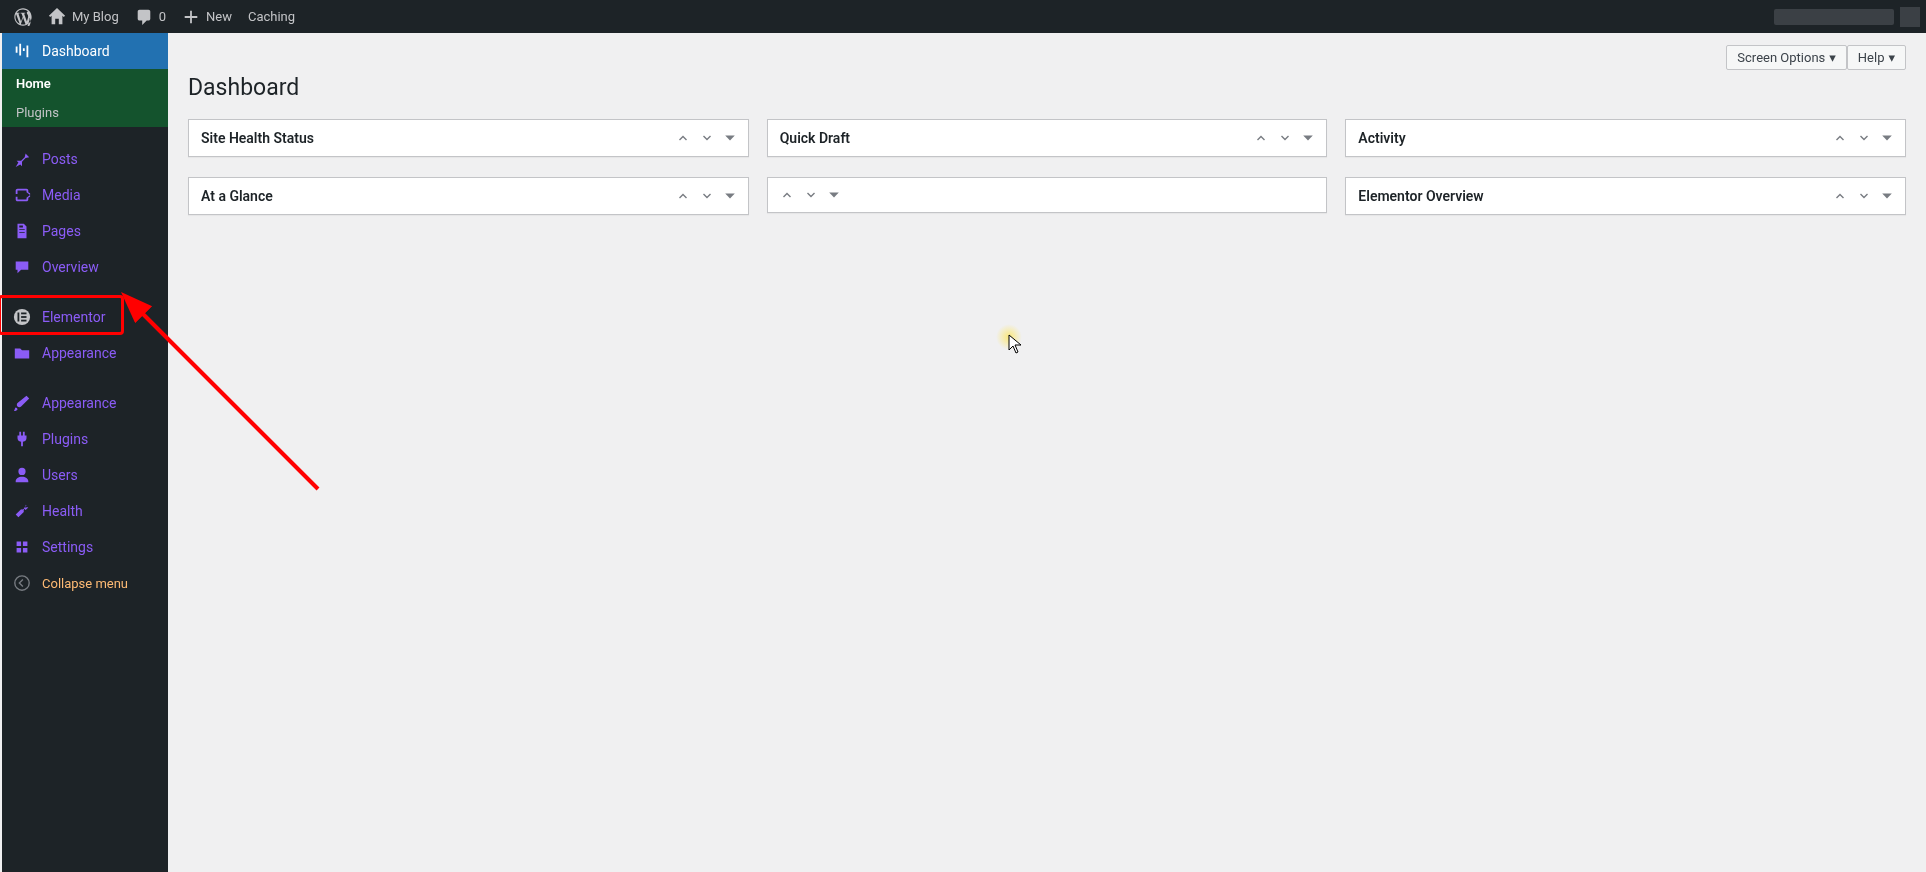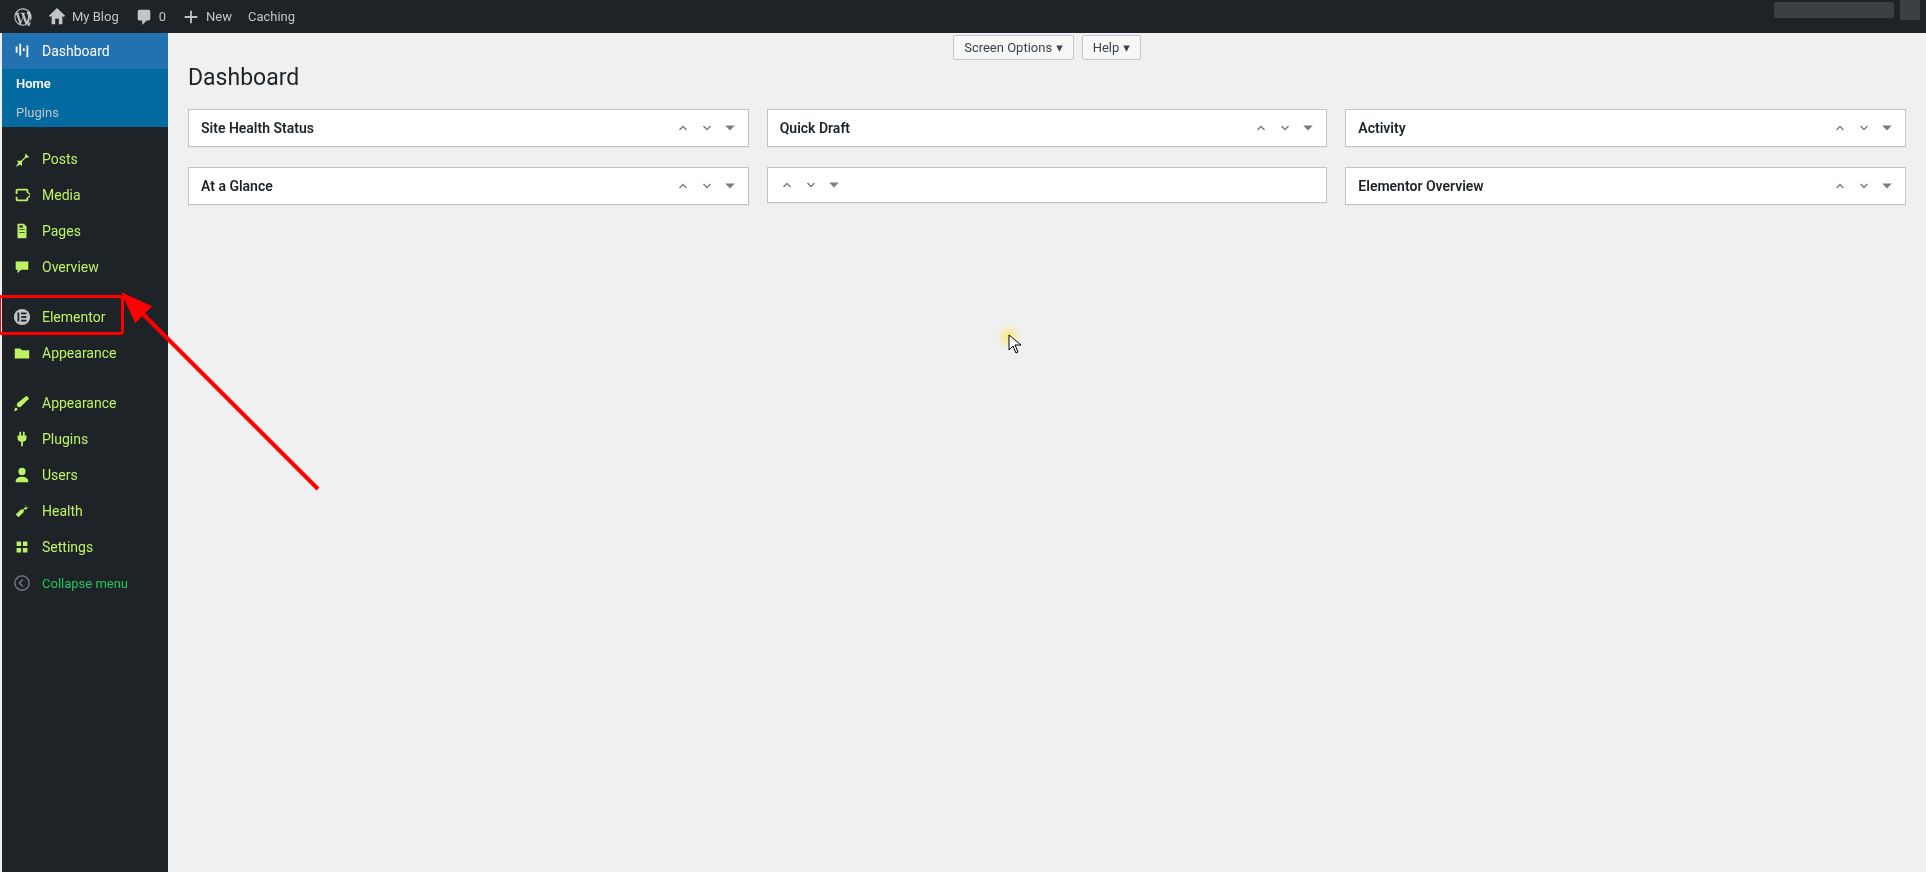--- a/index.html
+++ b/index.html
@@ -8,21 +8,21 @@
   font-size: 13px;
   background: #f0f0f1;
   color: #3c434a;
 }
 
 
 .adminbar {
   background: #1d2327;
   height: 33px;
   display: flex;
-  align-items: flex-start;
+  align-items: center;
   padding: 0 6px;
   color: #c3c4c7;
 }
 .adminbar .ab-item {
   display: flex;
   align-items: center;
   gap: 6px;
   padding: 0 8px;
   height: 33px;
   cursor: pointer;
@@ -41,33 +41,33 @@
   top: 33px;
   bottom: 0;
   width: 166px;
   background: #1d2327;
 }
 .menu-item {
   display:flex;
   align-items:center;
   gap: 10px;
   padding: 8px 10px;
-  color: #bef264;
+  color: #8b5cf6;
   font-size: 14px;
   cursor:pointer;
   position:relative;
 }
 .menu-item.current {
   background:#2271b1;
   color:#fff;
 }
 .menu-item .icon { width:20px; height:20px; display:flex; align-items:center; justify-content:center; }
 .menu-item .icon svg { width:18px; height:18px; fill:currentColor; }
 .submenu {
-  background:#0369a1;
+  background:#14532d;
 }
 .submenu-item {
   padding: 7px 12px 7px 14px;
   color:#c3c4c7;
   font-size:13px;
   cursor:pointer;
 }
 .submenu-item.current { color:#fff; font-weight:600; }
 .menu-sep { height:14px; }
 .arrow-pointer {
@@ -81,23 +81,22 @@
   border-right:8px solid #f0f0f1;
 }
 
 
 .main {
   margin-left: 168px;
   padding: 0 20px 40px;
 }
 .screen-options-row {
   display:flex;
-  justify-content:center;
-  gap:8px;
-  padding-top:2px;
+  justify-content:flex-end;
+  padding-top:12px;
 }
 .screen-option-btn {
   background:#f6f7f7;
   border:1px solid #c3c4c7;
   padding:4px 10px;
   font-size:13px;
   cursor:pointer;
   display:flex;
   align-items:center;
   gap:4px;
@@ -319,21 +318,21 @@
     <span>Health</span>
   </div>
   <div class="menu-item">
     <span class="icon">
       <svg viewBox="0 0 20 20">
           <path d="M4 4h5v5H4zM11 4h5v5h-5zM4 11h5v5H4zM11 11h5v5h-5z"></path>
         </svg>
     </span>
     <span>Settings</span>
   </div>
-  <div class="menu-item" style="color:#22c55e;font-size:13px;">
+  <div class="menu-item" style="color:#fdba74;font-size:13px;">
     <span class="icon">
       <svg viewBox="0 0 20 20">
           <circle cx="10" cy="10" r="8" fill="none" stroke="#787c82" stroke-width="1.5"></circle>
           <path d="M11 6l-4 4 4 4" fill="none" stroke="#787c82" stroke-width="1.5"></path>
         </svg>
     </span>
     <span>Collapse menu</span>
   </div>
 </div>
 

